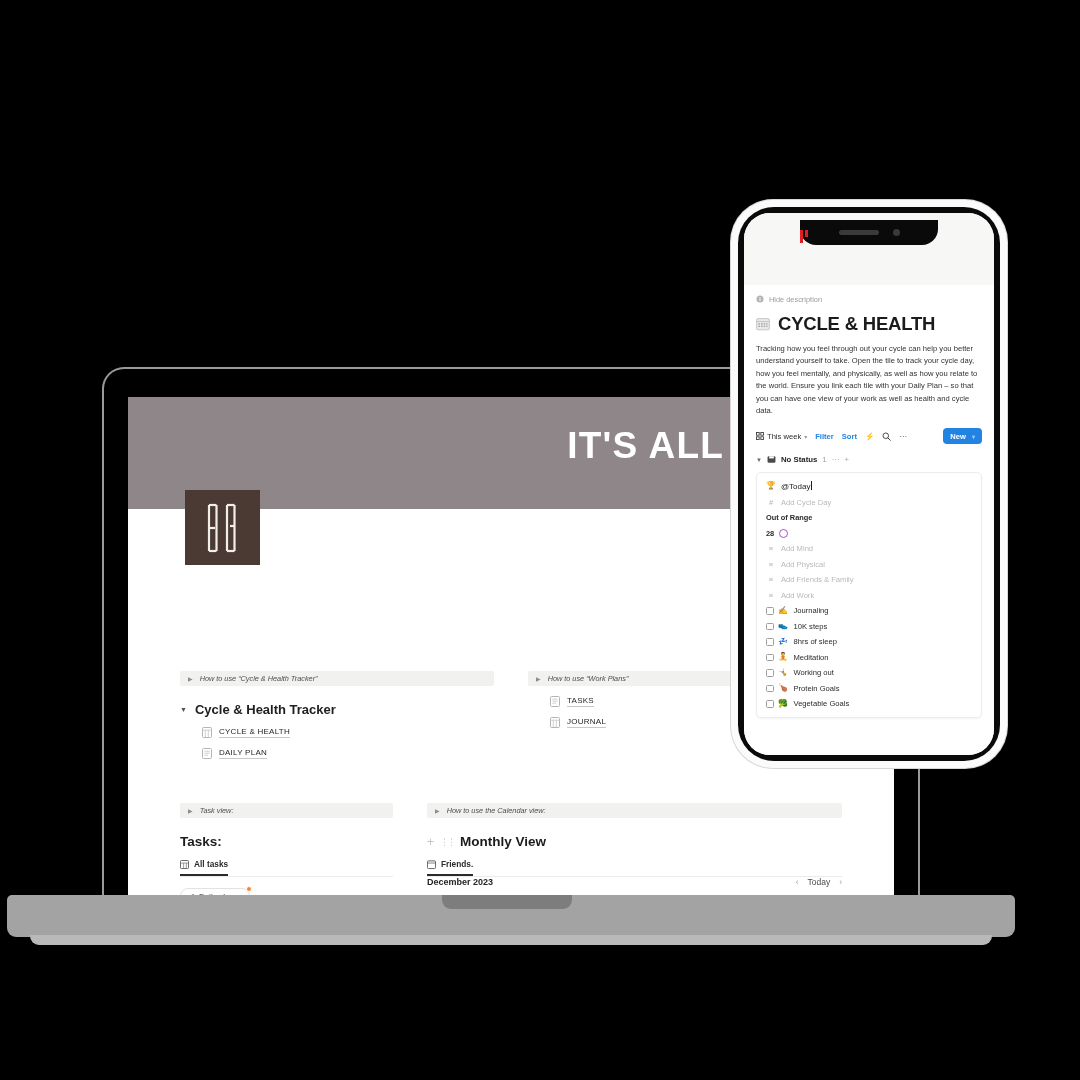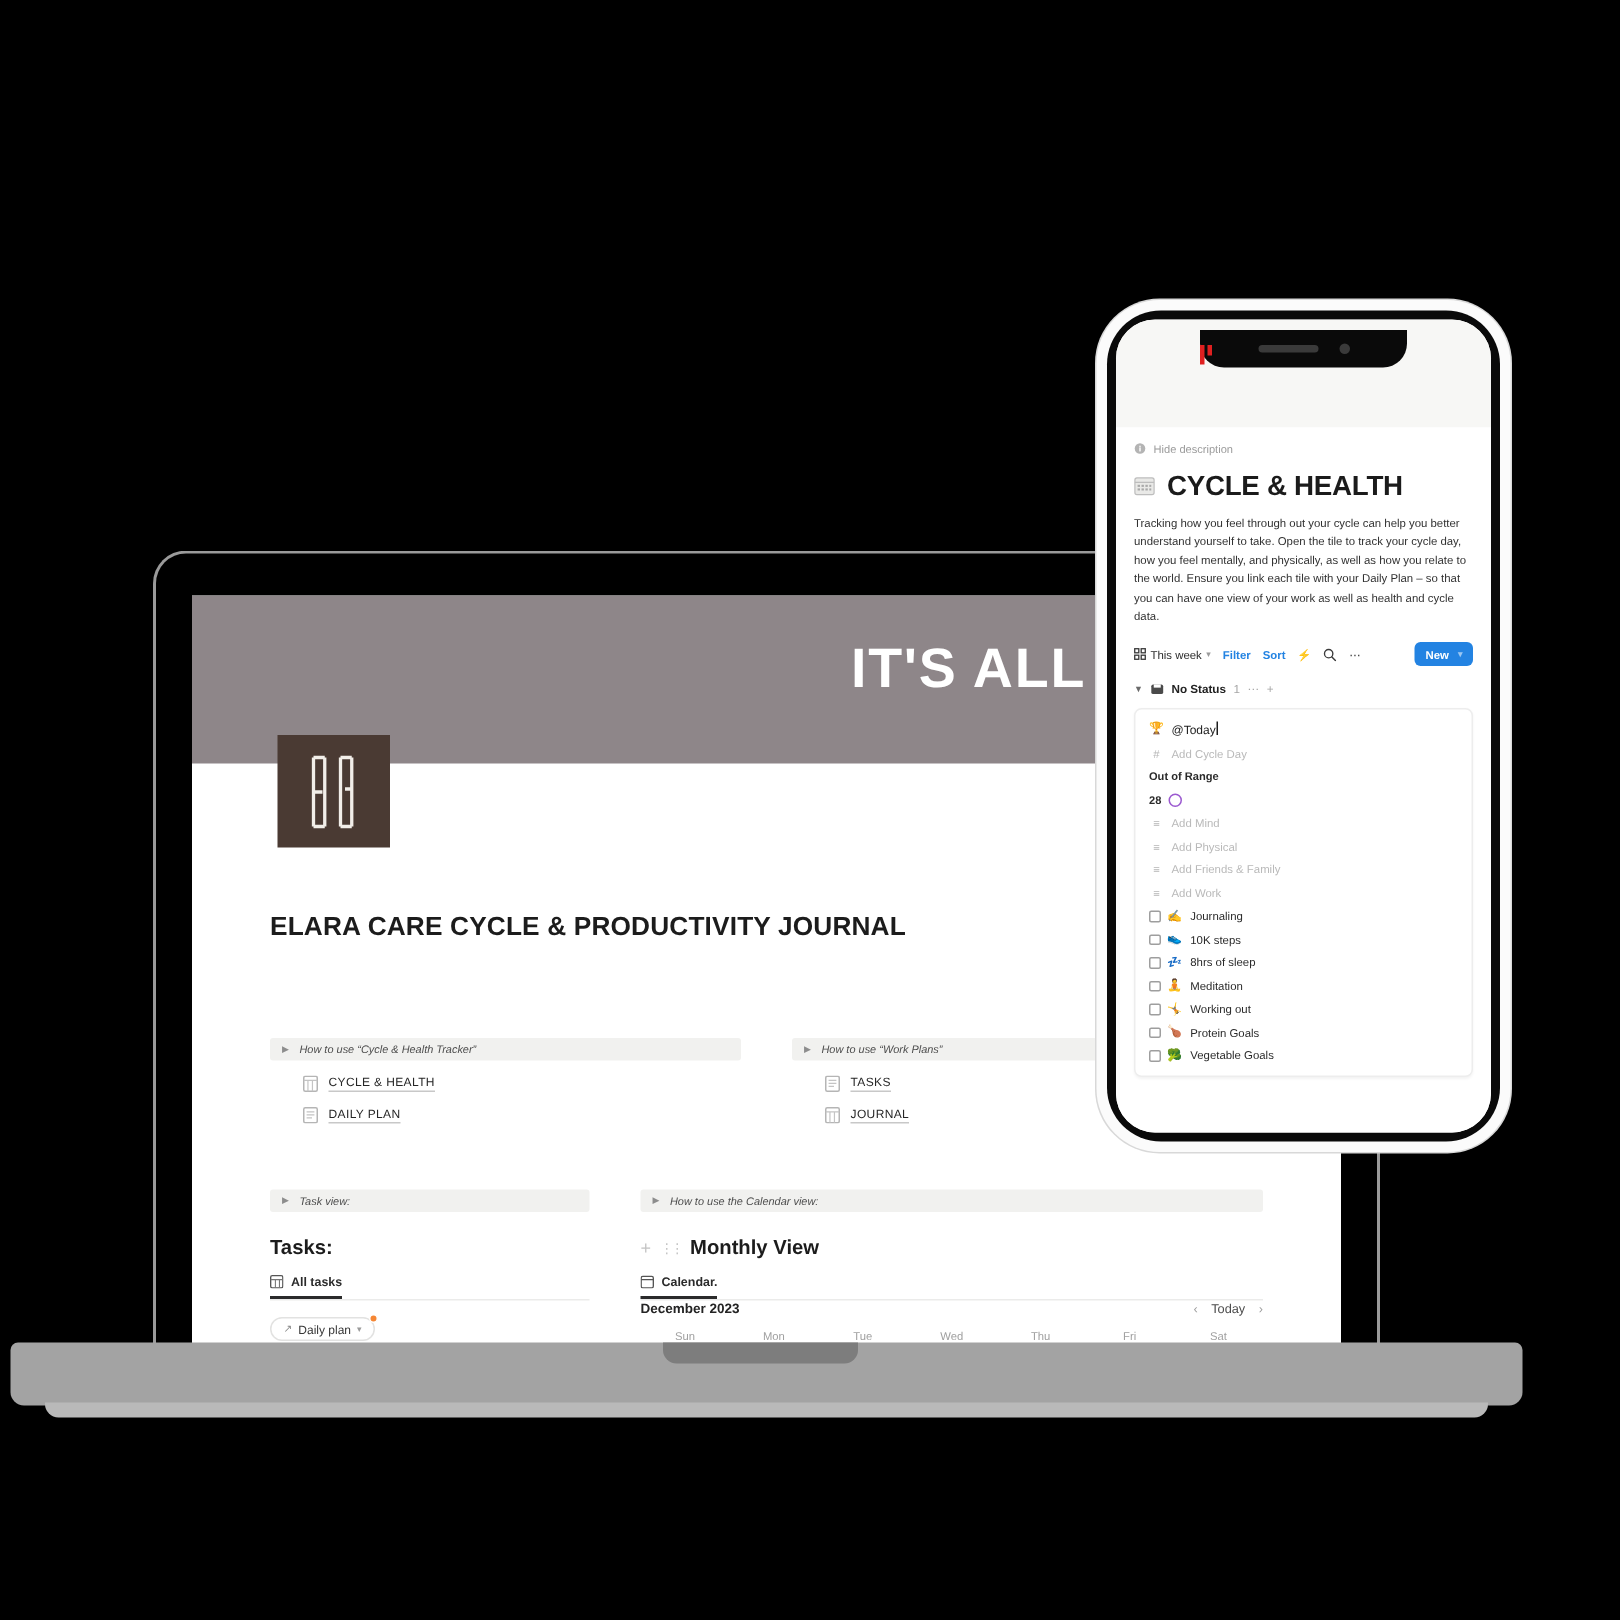--- a/index.html
+++ b/index.html
@@ -193,28 +193,31 @@
             <path d="M24 3 L24 49"></path>
             <path d="M31.5 3 L31.5 49"></path>
             <path d="M24 3 L31.5 3"></path>
             <path d="M24 49 L31.5 49"></path>
             <path d="M31.5 24 L27 24"></path>
           </g>
         </svg>
       </div>
 
       <div class="page-body">
-        <div class="page-title">ELARA CARE CYCLE &amp; PRODUCTIVITY JOURNAL</div>
 
         <div class="cols">
 
           <div class="col">
             <div class="toggle-bar">
               <span class="tri">▶</span>
               <span class="lbl">How to use “Cycle &amp; Health Tracker”</span>
+            </div>
+            <div class="sec-head">
+              <span class="tri2">▼</span>
+              <span class="h">Cycle &amp; Health Tracker</span>
             </div>
             <div class="link-row">
               <svg class="pg-ico" viewBox="0 0 10 11">
                 <rect x="0.5" y="0.5" width="9" height="10" rx="1" fill="#fff" stroke="#b5b5b5"></rect>
                 <path d="M0.5 3.2 H9.5 M3.3 3.2 V10.5 M6.3 3.2 V10.5" stroke="#c4c4c4" stroke-width=".8"></path>
               </svg>
               <span class="t">CYCLE &amp; HEALTH</span>
             </div>
             <div class="link-row">
               <svg class="pg-ico" viewBox="0 0 10 11">
@@ -291,21 +294,21 @@
               <span class="mv-plus">+</span>
               <span class="mv-grip">⋮⋮</span>
               <span class="blk-title" style="margin-top:0;">Monthly View</span>
             </div>
             <div class="tabrow">
               <div class="tab active">
                 <svg width="9" height="9" viewBox="0 0 10 10">
                   <rect x="0.5" y="1" width="9" height="8.5" rx="1.2" fill="none" stroke="#555"></rect>
                   <path d="M0.5 3.4 H9.5" stroke="#555" stroke-width=".8"></path>
                 </svg>
-                <span>Calendar.</span>
+                <span>Friends.</span>
               </div>
             </div>
             <div class="cal-hdr">
               <div class="cal-month">December 2023</div>
               <div class="cal-nav">
                 <span style="color:#9b9b9b;">‹</span>
                 <span>Today</span>
                 <span style="color:#9b9b9b;">›</span>
               </div>
             </div>

